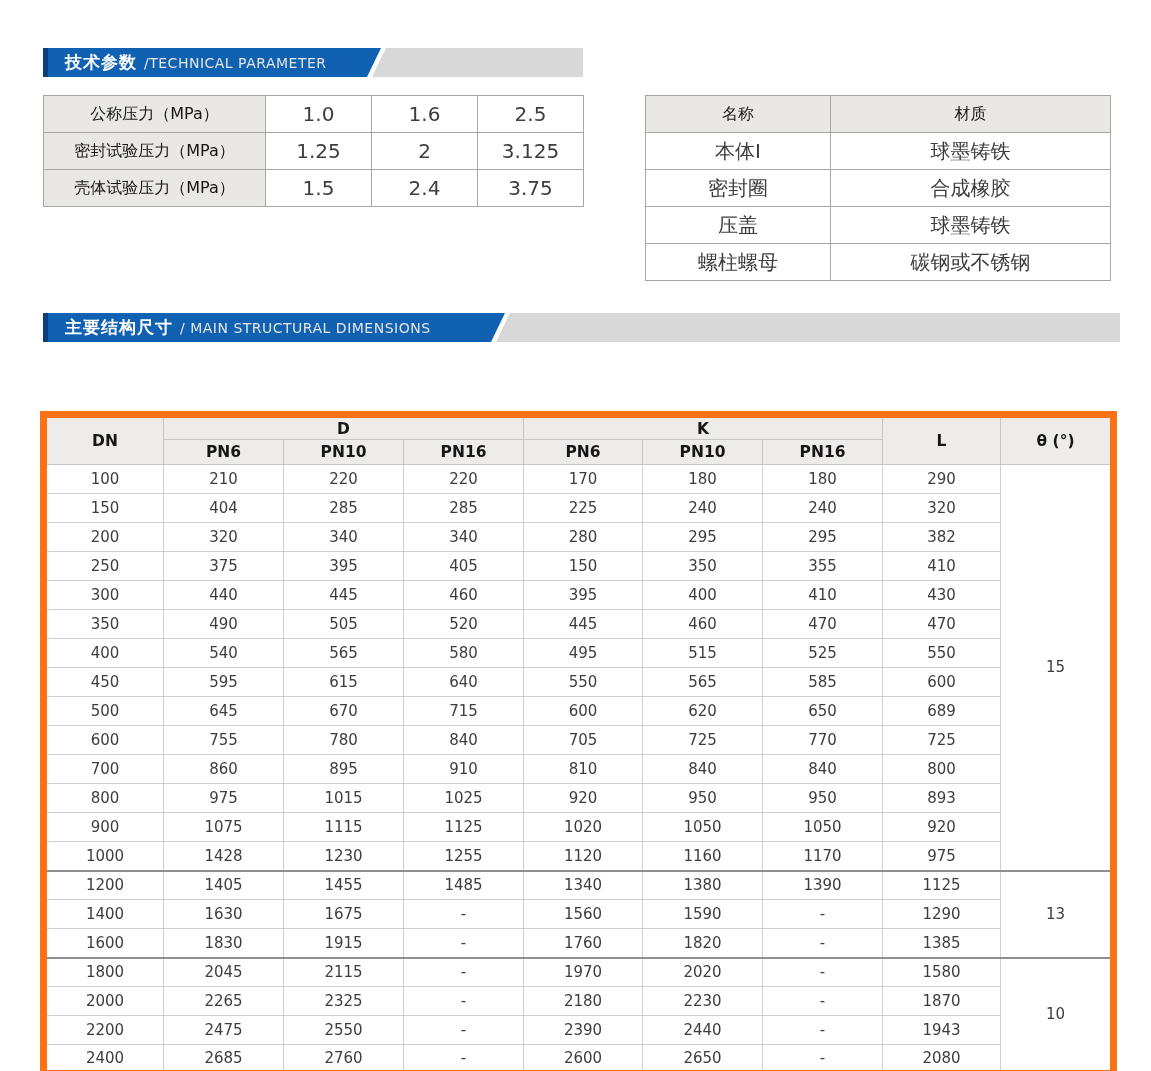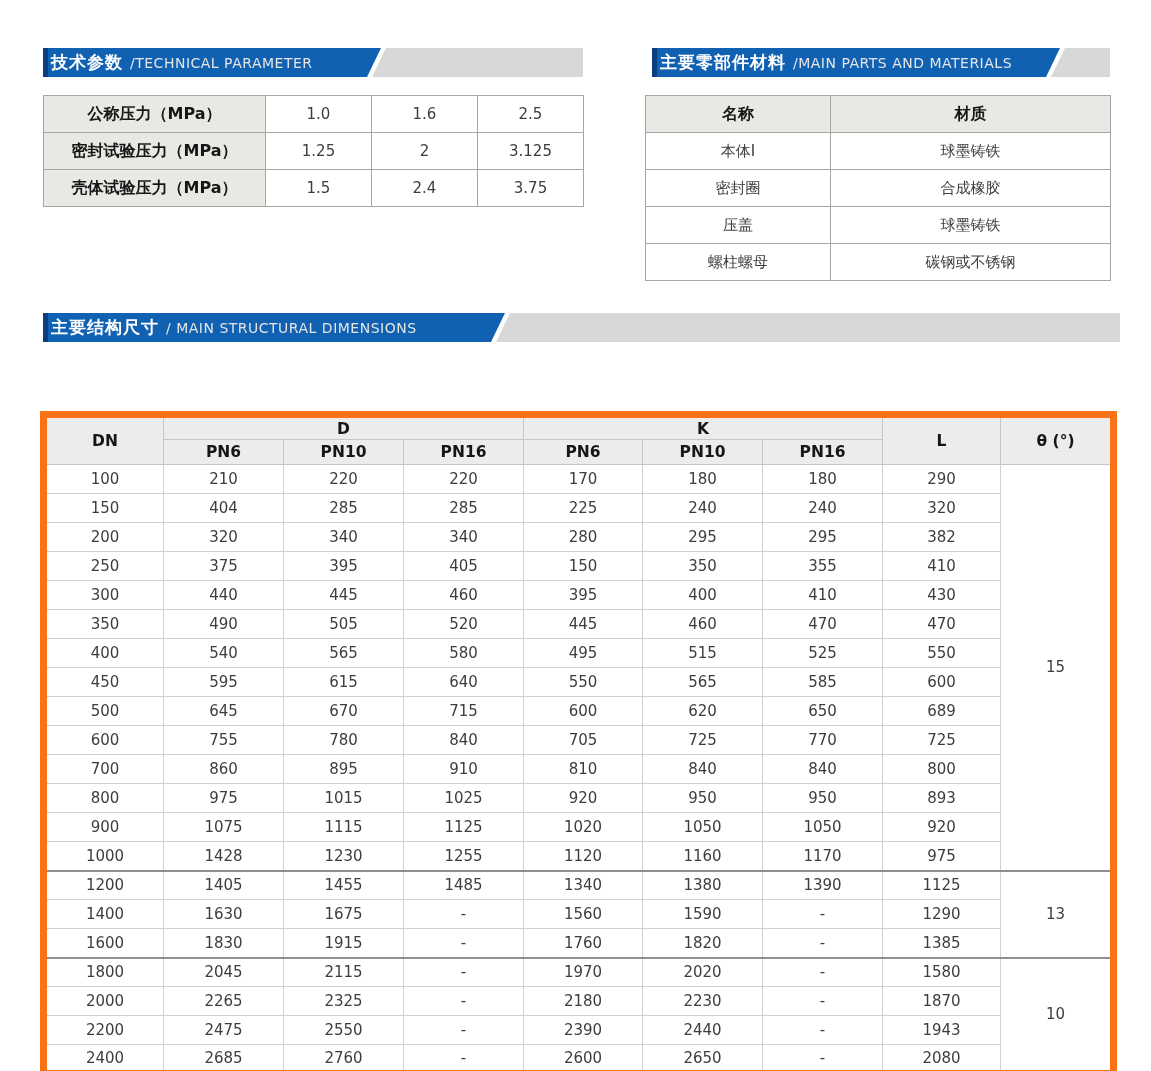--- a/index.html
+++ b/index.html
@@ -9,38 +9,38 @@
 
   
   .banner { position:absolute; height:29px; }
   .banner .gray {
     position:absolute; top:0; bottom:0; right:0; background:#d8d8d8;
     clip-path:polygon(14px 0, 100% 0, 100% 100%, 0 100%);
   }
   .banner .blue {
     position:absolute; top:0; bottom:0; left:0; background:#1161b2;
     clip-path:polygon(0 0, 100% 0, calc(100% - 14px) 100%, 0 100%);
-    display:flex; align-items:center; padding:0 30px 0 8px; white-space:nowrap;
+    display:flex; align-items:center; padding:0 30px 0 22px; white-space:nowrap;
   }
   .banner .blue::before {
     content:''; position:absolute; left:0; top:0; bottom:0; width:5px; background:#0b3e7c;
   }
   .banner .zh { color:#ffffff; font-weight:bold; font-size:17px; letter-spacing:1px; }
   .banner .en { color:#e5e5e5; font-size:14px; margin-left:7px; letter-spacing:0.5px; }
 
   
   table.spec { position:absolute; border-collapse:collapse; table-layout:fixed; background:#ffffff; }
   .spec td, .spec th { text-align:center; vertical-align:middle; overflow:hidden; }
 
   
   .small td, .small th { border:1px solid #a8a6a2; }
   table.small { border:1px solid #908e8a; }
   .small tr { height:37px; }
-  .label-cell { background:#e9e8e4; font-weight:bold; font-size:16px; color:#161616; }
-  .value-cell { font-size:15px; color:#3d3d3d; }
+  .label-cell { background:#e9e8e4; font-weight:normal; font-size:16px; color:#161616; }
+  .value-cell { font-size:20px; color:#3d3d3d; }
 
   
   table.dim { border:7px solid #f97316;margin-top:48px; }
   .dim th { background:#edecea; font-weight:bold; font-size:15.5px; color:#161616; border:1px solid #c6c6c6; }
   .dim thead tr { height:25px; }
   .dim td { border:1px solid #d0d0d0; font-size:15px; color:#3d3d3d; }
   .dim tbody tr { height:29px; }
   .dim tr.first-data td { border-top:1.5px solid #8f8f8f; }
   .dim tr.group-start td { border-top:2px solid #8f8f8f; }
 </style>
@@ -50,27 +50,20 @@
 <div class="page">
 
   <div class="banner" style="left:43px;top:48px;width:540px;">
     <div class="gray" style="left:329px;"></div>
     <div class="blue" style="width:338px;">
       <span class="zh">技术参数</span>
       <span class="en">/TECHNICAL PARAMETER</span>
     </div>
   </div>
 
-  <div class="banner" style="left:652px;top:48px;width:458px;">
-    <div class="gray" style="left:399px;"></div>
-    <div class="blue" style="width:408px;">
-      <span class="zh">主要零部件材料</span>
-      <span class="en">/MAIN PARTS AND MATERIALS</span>
-    </div>
-  </div>
 
   <table class="spec small" style="left:43px;top:95px;width:540px;">
     <colgroup>
         <col style="width:222px">
         <col style="width:106px">
         <col style="width:106px">
         <col style="width:106px">
       </colgroup>
     <tbody>
         <tr>

